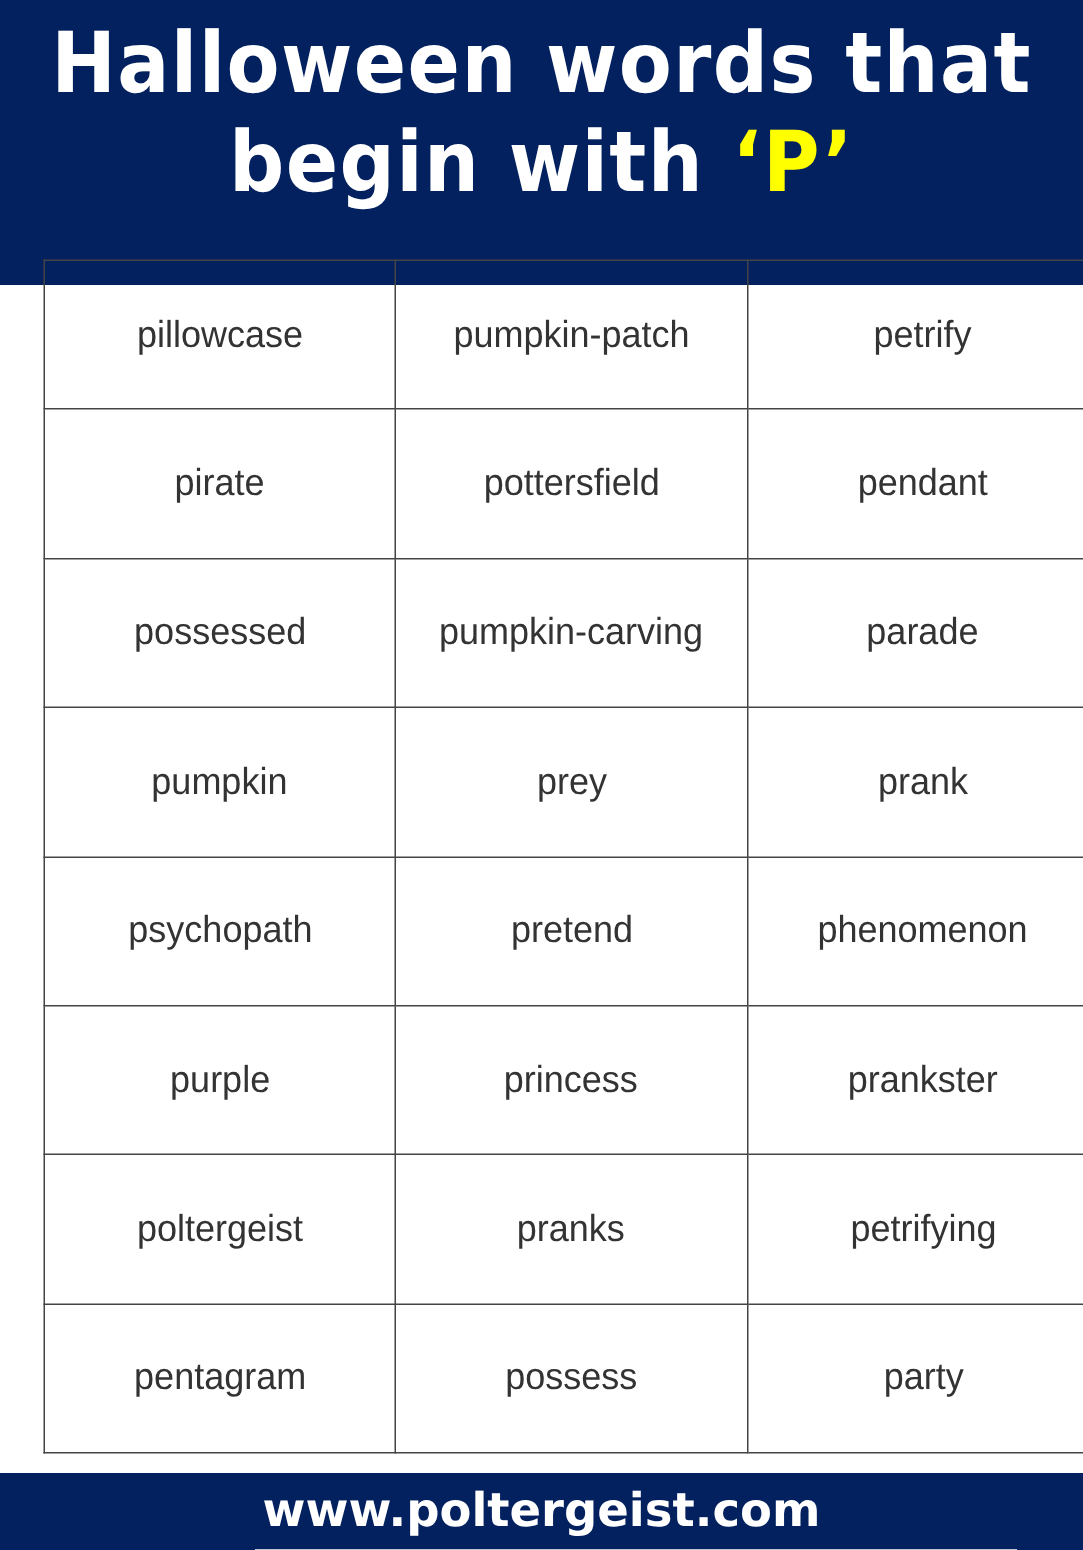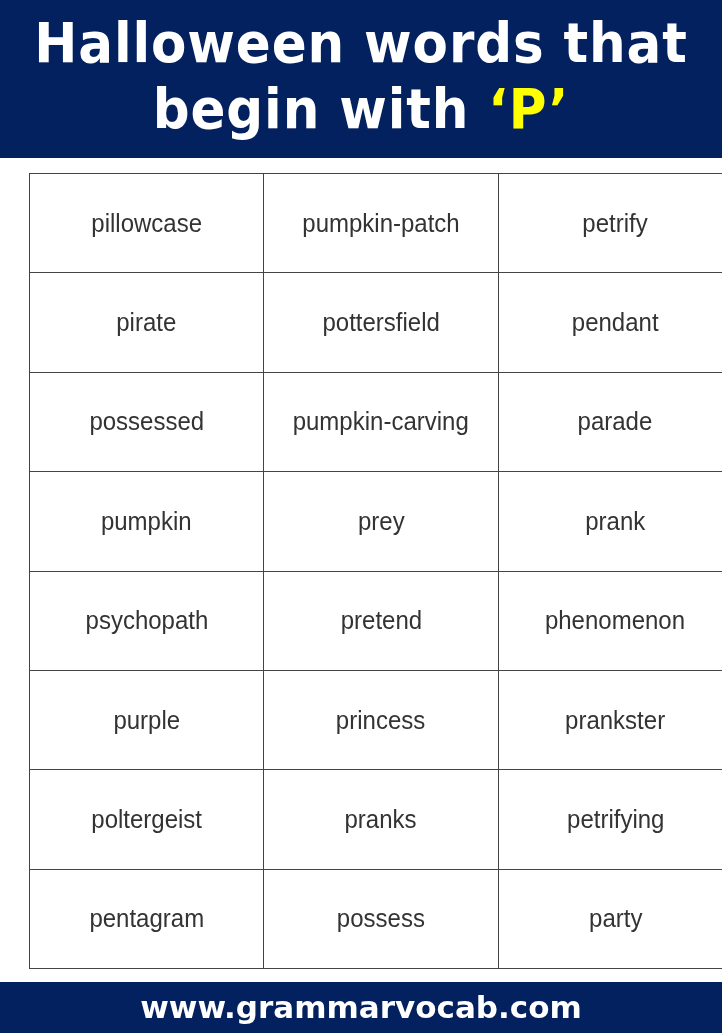--- a/index.html
+++ b/index.html
@@ -1,21 +1,21 @@
 <!DOCTYPE html>
 <html><head>
 <meta charset="utf-8">
 <style>
   html, body { margin: 0; padding: 0; }
   body {
     width: 722px; height: 1033px; background: #ffffff; position: relative; overflow: hidden;
     font-family: "Liberation Sans", sans-serif;
   }
   .header {
-    position: absolute; left: 0; top: 0; width: 722px; height: 158px;
+    position: absolute; left: 0; top: 0; width: 722px; height: 190px;
     background: #03215f; color: #ffffff; text-align: center;
   }
   .header .line {
     font-family: "DejaVu Sans", sans-serif; font-weight: bold;
     font-size: 56px; line-height: 66px; letter-spacing: 1px;
     transform: scaleX(0.92);
   }
   .header .line1 { padding-top: 10px; }
   .header .accent { color: #ffff00; }
   .word-table {
@@ -80,14 +80,14 @@
       </tr>
       <tr>
         <td><span>pentagram</span></td>
         <td><span>possess</span></td>
         <td><span>party</span></td>
       </tr>
     </tbody>
 </table>
 
 <div class="footer">
-  <span>www.grammarvocab.com</span>
+  <span>www.poltergeist.com</span>
 </div>
 
 </body></html>

